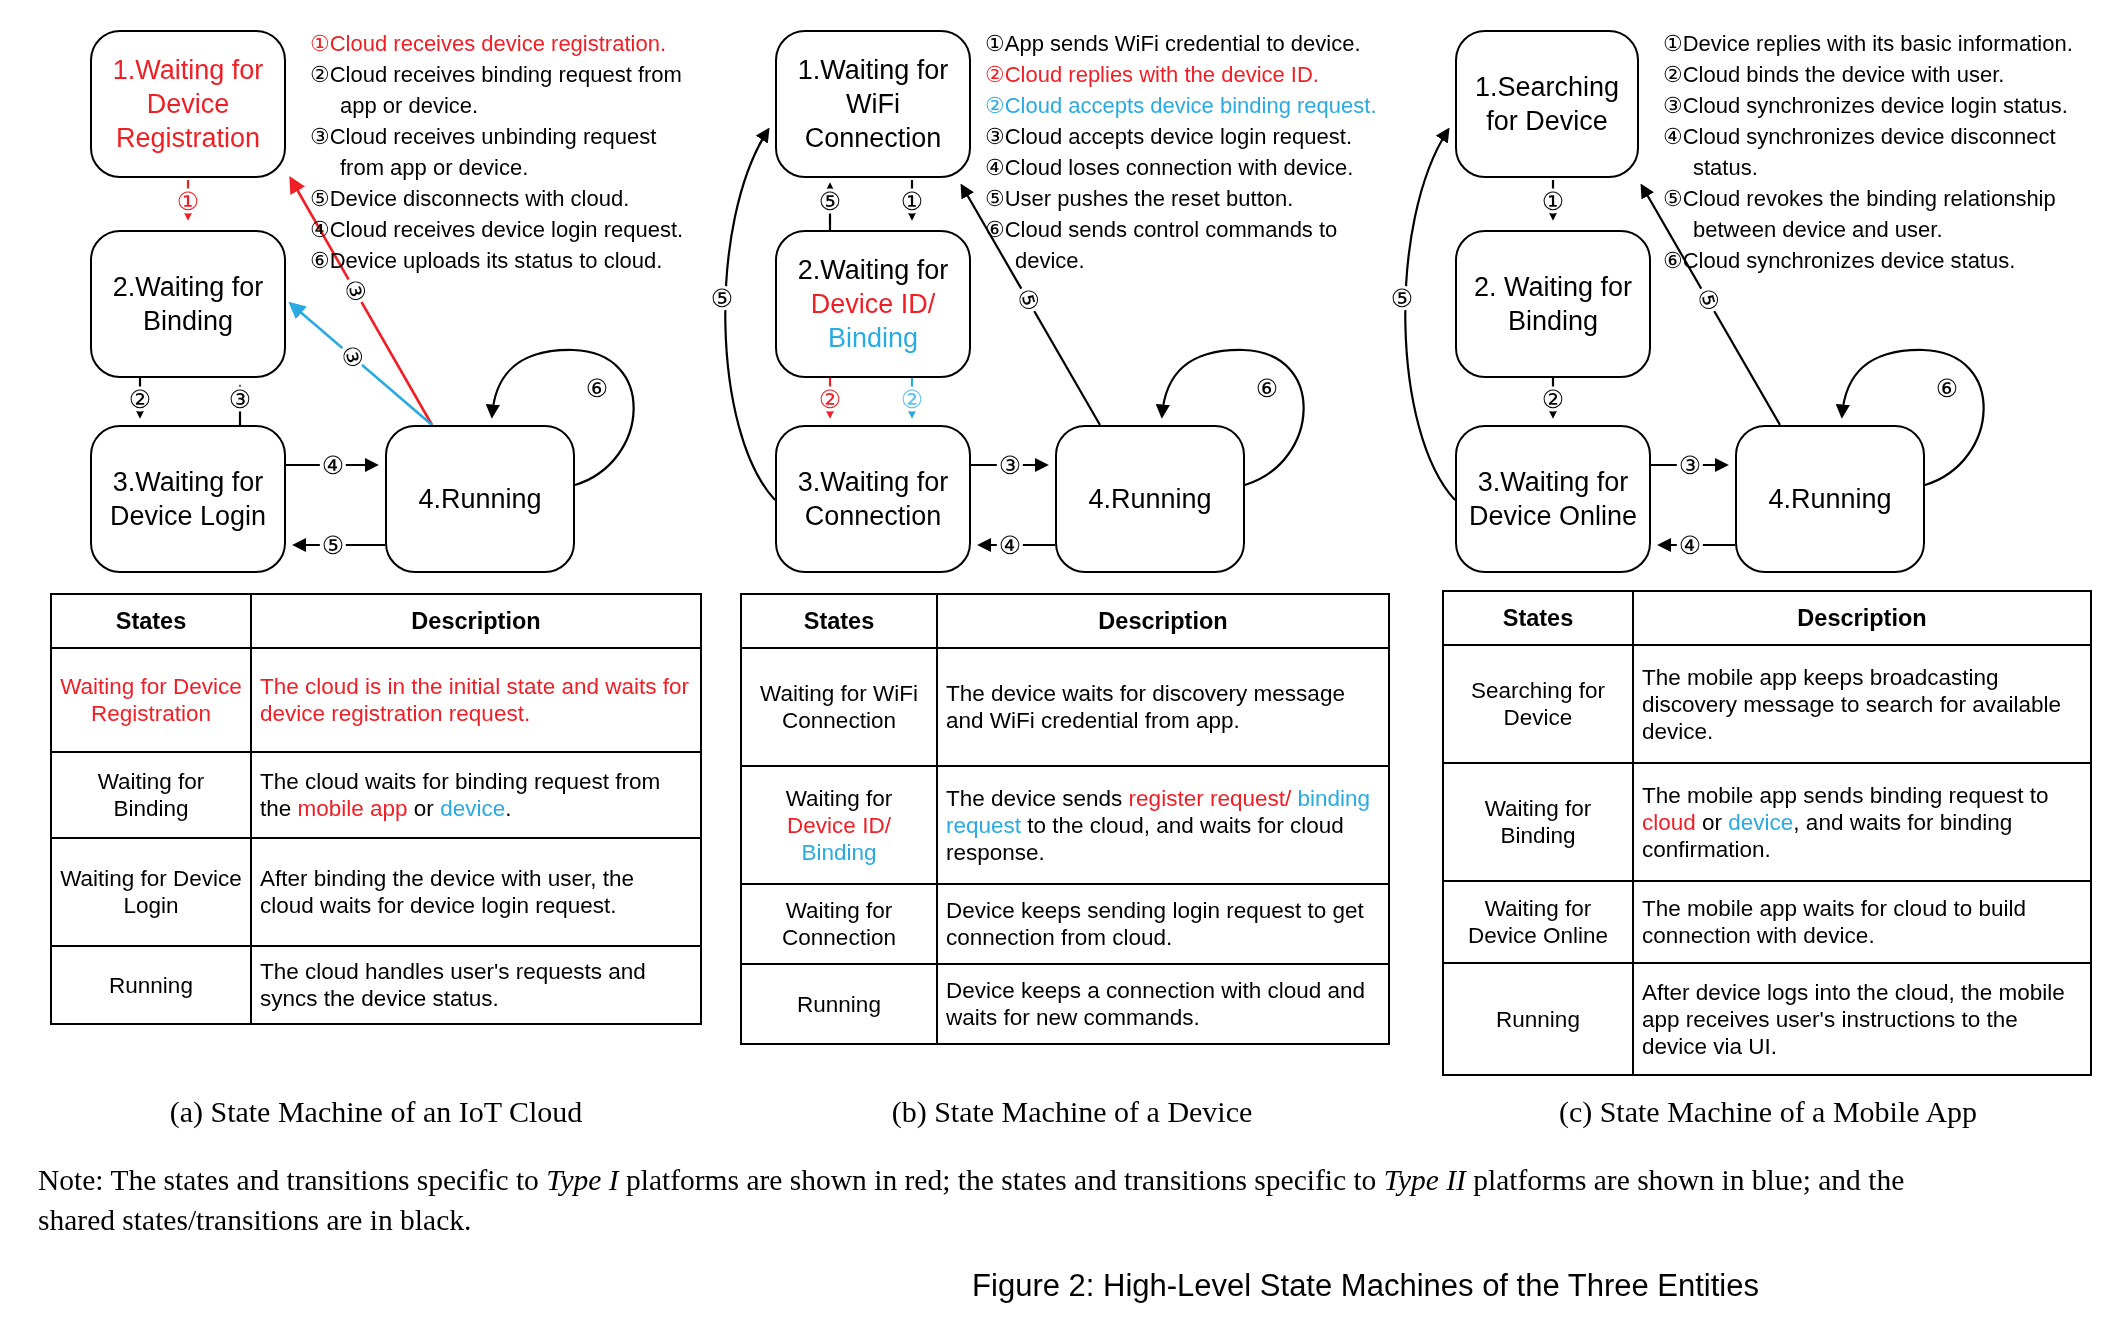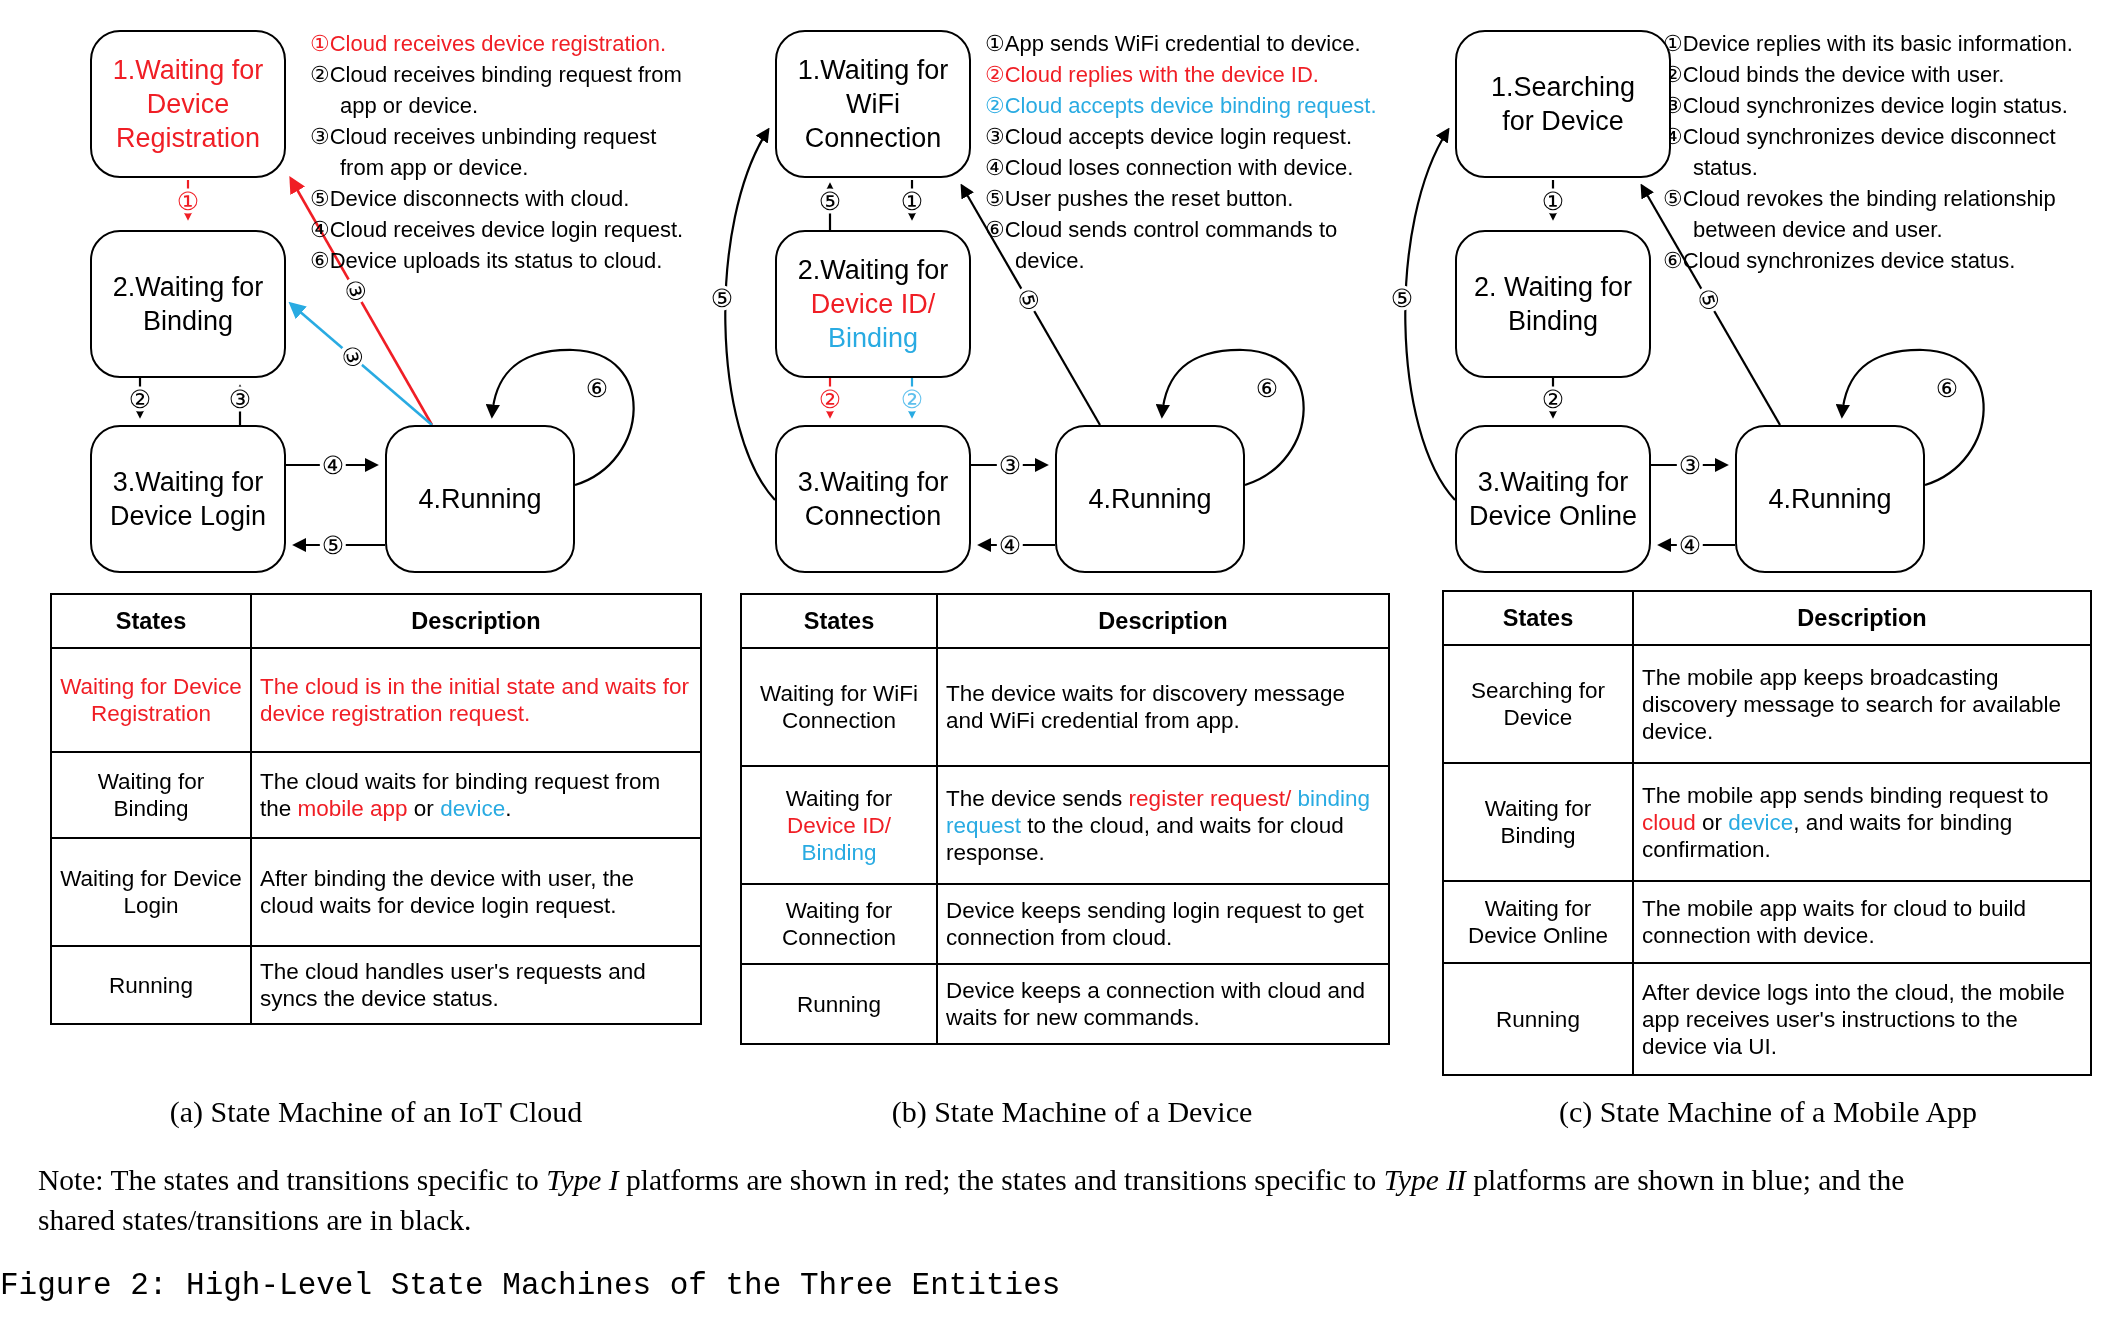--- a/index.html
+++ b/index.html
@@ -53,22 +53,22 @@
   
   .panel-caption{
     position:absolute;z-index:2;width:620px;text-align:center;
     font-family:"Liberation Serif",serif;font-size:30px;
   }
   .note{
     position:absolute;z-index:2;font-family:"Liberation Serif",serif;
     font-size:29.5px;line-height:40px;
   }
   .figure-caption{
-    position:absolute;z-index:2;width:1759px;text-align:left;
-    font-family:Liberation Mono, monospace;font-size:31px;
+    position:absolute;z-index:2;width:1759px;text-align:right;
+    font-family:Liberation Sans, sans-serif;font-size:31px;
   }
 </style>
 </head>
 <body>
 
 <div class="page">
 
   <svg class="arrow-svg" width="2113" height="590" viewBox="0 0 2113 590">
     <defs>
       <marker id="mkk" viewBox="0 0 10 10" refX="8" refY="5" markerWidth="6.5" markerHeight="6.5" orient="auto-start-reverse">
@@ -185,21 +185,21 @@
   <span class="al" style="left:830px;top:201px;">⑤</span>
   <span class="al" style="left:912px;top:201px;">①</span>
   <span class="al al-r" style="left:830px;top:399px;">②</span>
   <span class="al al-b" style="left:912px;top:399px;">②</span>
   <span class="al" style="left:1010px;top:465px;">③</span>
   <span class="al" style="left:1010px;top:545px;">④</span>
   <span class="al" style="left:1267px;top:388px;">⑥</span>
   <span class="al" style="left:722px;top:298px;">⑤</span>
   <span class="al al-rot" style="left:1028px;top:300px;">⑤</span>
 
-  <div class="state-box" style="left:1455px;top:30px;width:216px;height:148px;">
+  <div class="state-box" style="left:1455px;top:30px;width:184px;height:148px;">
       <span class="seg seg-k">1.Searching</span>
       <span class="seg seg-k">for Device</span>
     </div>
   <div class="state-box" style="left:1455px;top:230px;width:196px;height:148px;">
       <span class="seg seg-k">2. Waiting for</span>
       <span class="seg seg-k">Binding</span>
     </div>
   <div class="state-box" style="left:1455px;top:425px;width:196px;height:148px;">
       <span class="seg seg-k">3.Waiting for</span>
       <span class="seg seg-k">Device Online</span>

